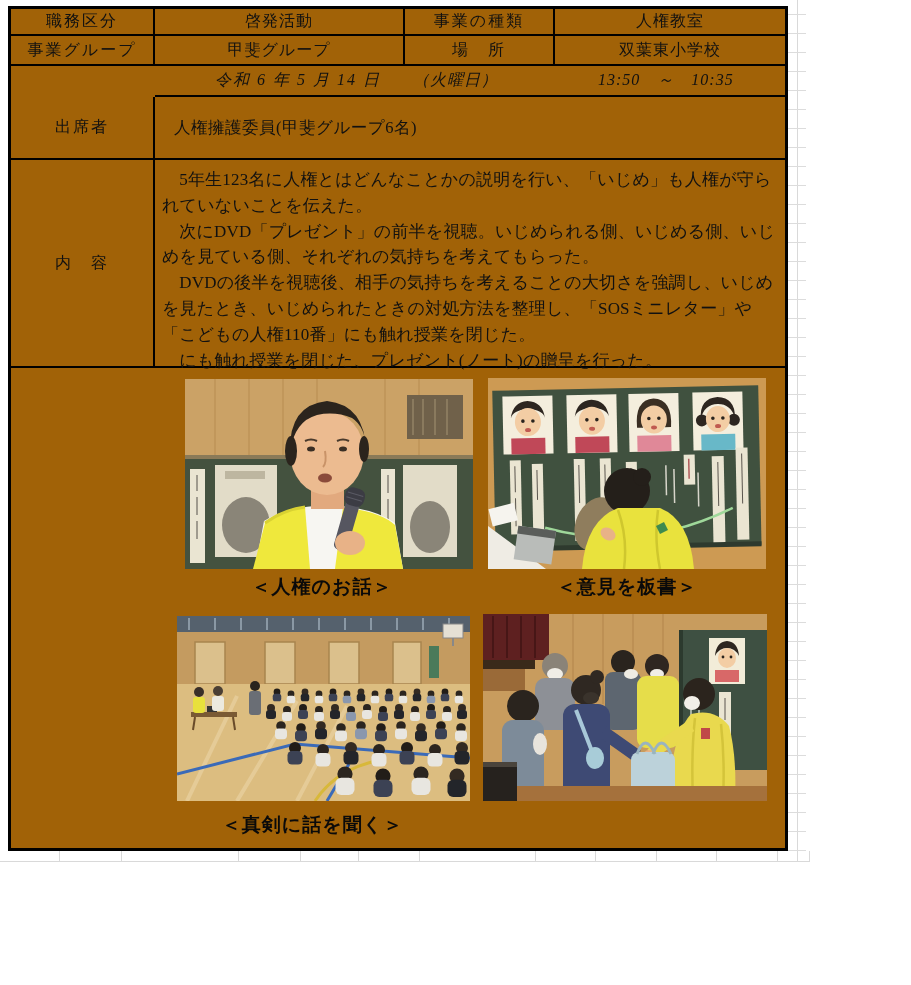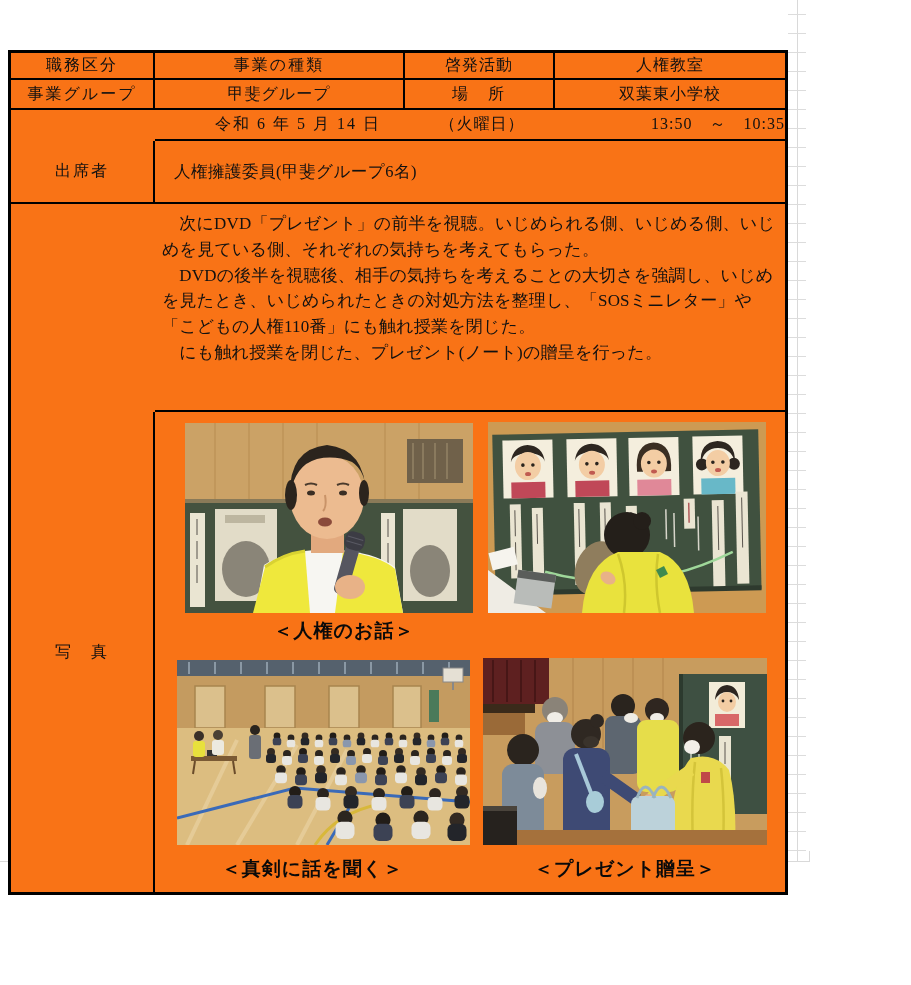--- a/index.html
+++ b/index.html
@@ -11,49 +11,49 @@
   .grid-right-ticks{position:absolute;left:788px;top:14px;width:18px;height:838px;
           background:repeating-linear-gradient(to bottom,#dcdcdc 0 1px,transparent 1px 19px);}
   .grid-bottom-line{position:absolute;left:0;top:861px;width:810px;height:1px;background:#d9d9d9;}
   .grid-bottom-ticks{position:absolute;left:0;top:851px;width:811px;height:10px;}
   .grid-bottom-ticks i{position:absolute;top:0;width:1px;height:10px;background:#d9d9d9;}
 
   
   .report{position:absolute;left:8px;top:6px;width:780px;height:845px;border:3px solid #000;
           box-sizing:border-box;display:grid;
           grid-template-columns:144px 250px 150px 230px;
-          grid-template-rows:27px 30px 31px 63px 208px 480px;background:#f97316;margin-top:44px;}
+          grid-template-rows:27px 30px 31px 63px 208px 480px;background:#a16207;}
   .cell{box-sizing:border-box;border-right:2px solid #000;border-bottom:2px solid #000;
         display:flex;align-items:center;justify-content:center;font-size:16px;letter-spacing:1px;}
   .cell.last-col{border-right:none;}
   .cell.last-row{border-bottom:none;}
   .cell.span3{grid-column:2 / span 3;}
   .lbl{letter-spacing:2px;}
 
-  .dt-flex{justify-content:space-between;}
+  .dt-flex{justify-content:flex-start;font-style:italic;}
   .dt-date{margin-left:60px;letter-spacing:2px;}
   .dt-week{margin-left:32px;letter-spacing:1px;}
   .dt-time{margin-left:100px;letter-spacing:1px;}
 
   .attendees{justify-content:flex-start;padding-left:19px;font-size:16.5px;letter-spacing:0.5px;}
 
   .content-cell{display:block;padding:7px 4px 0 7px;font-size:17px;line-height:25.8px;
         letter-spacing:0.2px;}
   .content-cell p{margin:0;white-space:pre-wrap;}
 
   .photos-cell{position:relative;display:block;}
   .photo{position:absolute;overflow:hidden;}
   .photo svg{display:block;width:100%;height:100%;}
   .caption{position:absolute;height:26px;display:flex;align-items:center;justify-content:center;
         font-family:"Liberation Sans","DejaVu Sans",sans-serif;font-weight:bold;font-size:19px;
         color:#0a0a0a;letter-spacing:1px;}
 
   #p1{left:30px;top:11px;width:288px;height:190px;}
   #p2{left:333px;top:10px;width:278px;height:191px;}
-  #cap1{left:45px;top:206px;width:288px;}
+  #cap1{left:23px;top:206px;width:288px;}
   #cap2{left:333px;top:206px;width:278px;}
   #p3{left:22px;top:248px;width:293px;height:185px;}
   #p4{left:328px;top:246px;width:284px;height:187px;}
   #cap3{left:11px;top:444px;width:293px;}
   #cap4{left:328px;top:444px;width:284px;}
 </style>
 </head>
 <body>
 
 <div id="canvas">
@@ -72,45 +72,46 @@
       <i style="left:595px"></i>
       <i style="left:656px"></i>
     <i style="left:716px"></i>
       <i style="left:777px"></i>
       <i style="left:809px"></i>
   </div>
 
   <div class="report">
 
     <div class="cell lbl">職務区分</div>
+    <div class="cell">啓発活動</div>
     <div class="cell lbl">事業の種類</div>
-    <div class="cell">啓発活動</div>
     <div class="cell last-col">人権教室</div>
 
     <div class="cell lbl">事業グループ</div>
     <div class="cell">甲斐グループ</div>
     <div class="cell lbl">場　所</div>
     <div class="cell last-col">双葉東小学校</div>
 
     <div class="cell span3 last-col dt-flex">
       <span class="dt-date">令和 6 年 5 月 14 日</span>
       <span class="dt-week">（火曜日）</span>
       <span class="dt-time">13:50　～　10:35</span>
     </div>
 
     <div class="cell lbl">出席者</div>
     <div class="cell span3 last-col attendees">人権擁護委員(甲斐グループ6名)</div>
 
+    <div class="cell lbl">内　容</div>
     <div class="cell span3 last-col content-cell">
+      <p>　5年生123名に人権とはどんなことかの説明を行い、「いじめ」も人権が守られていないことを伝えた。</p>
       <p>　次にDVD「プレゼント」の前半を視聴。いじめられる側、いじめる側、いじめを見ている側、それぞれの気持ちを考えてもらった。</p>
       <p>　DVDの後半を視聴後、相手の気持ちを考えることの大切さを強調し、いじめを見たとき、いじめられたときの対処方法を整理し、「SOSミニレター」や「こどもの人権110番」にも触れ授業を閉じた。</p>
       <p>　にも触れ授業を閉じた、プレゼント(ノート)の贈呈を行った。</p>
     </div>
 
-    <div class="cell lbl last-row">写　真</div>
     <div class="cell span3 last-col last-row photos-cell">
 
       <div class="photo" id="p1">
         <svg viewBox="0 0 288 190" preserveAspectRatio="none">
           <rect width="288" height="190" fill="#cba266"></rect>
           <g stroke="#b58a4e" stroke-width="1.5" opacity="0.6">
             <line x1="30" y1="0" x2="30" y2="80"></line>
               <line x1="64" y1="0" x2="64" y2="80"></line>
             <line x1="98" y1="0" x2="98" y2="80"></line>
               <line x1="132" y1="0" x2="132" y2="80"></line>
@@ -257,20 +258,21 @@
           <circle cx="154" cy="99" r="9" fill="#241f1a"></circle>
           <path d="M94,191 Q98,142 130,130 L172,130 Q202,142 206,191 Z" fill="#e9e23d"></path>
           <path d="M130,132 Q140,160 136,191" stroke="#cfc72e" stroke-width="2.5" fill="none"></path>
           <path d="M170,132 Q166,160 172,191" stroke="#cfc72e" stroke-width="2.5" fill="none"></path>
           <path d="M168,148 l8,-4 l4,8 l-8,4 Z" fill="#3f8a4f"></path>
           <ellipse cx="120" cy="156" rx="8" ry="6" fill="#e8b287" transform="rotate(30 120 156)"></ellipse>
         </svg>
       </div>
 
       <div class="caption" id="cap1">＜人権のお話＞</div>
+      <div class="caption" id="cap2">＜意見を板書＞</div>
 
       <div class="photo" id="p3">
         <svg viewBox="0 0 293 185" preserveAspectRatio="none">
           <defs>
             <g id="kw">
                 <circle r="4" fill="#2b251f"></circle>
                 <rect x="-5" y="2" width="10" height="9" rx="3" fill="#e8e6e0"></rect>
               </g>
             <g id="kn">
                 <circle r="4" fill="#221d18"></circle>
@@ -540,17 +542,16 @@
           <circle cx="166" cy="142" r="6" fill="#e8b287"></circle>
           <rect x="148" y="138" width="44" height="46" rx="8" fill="#bcd2da"></rect>
           <path d="M154,140 Q162,118 172,140 M170,140 Q178,118 188,140" stroke="#9ab4be" stroke-width="3" fill="none"></path>
           <rect x="0" y="172" width="284" height="15" fill="#a5713c"></rect>
           <rect x="0" y="148" width="34" height="39" fill="#26221e"></rect>
           <rect x="0" y="148" width="34" height="5" fill="#4a443c"></rect>
         </svg>
       </div>
 
       <div class="caption" id="cap3">＜真剣に話を聞く＞</div>
-      <div class="caption" id="cap4">＜プレゼント贈呈＞</div>
 
     </div>
   </div>
 </div>
 
 </body></html>

